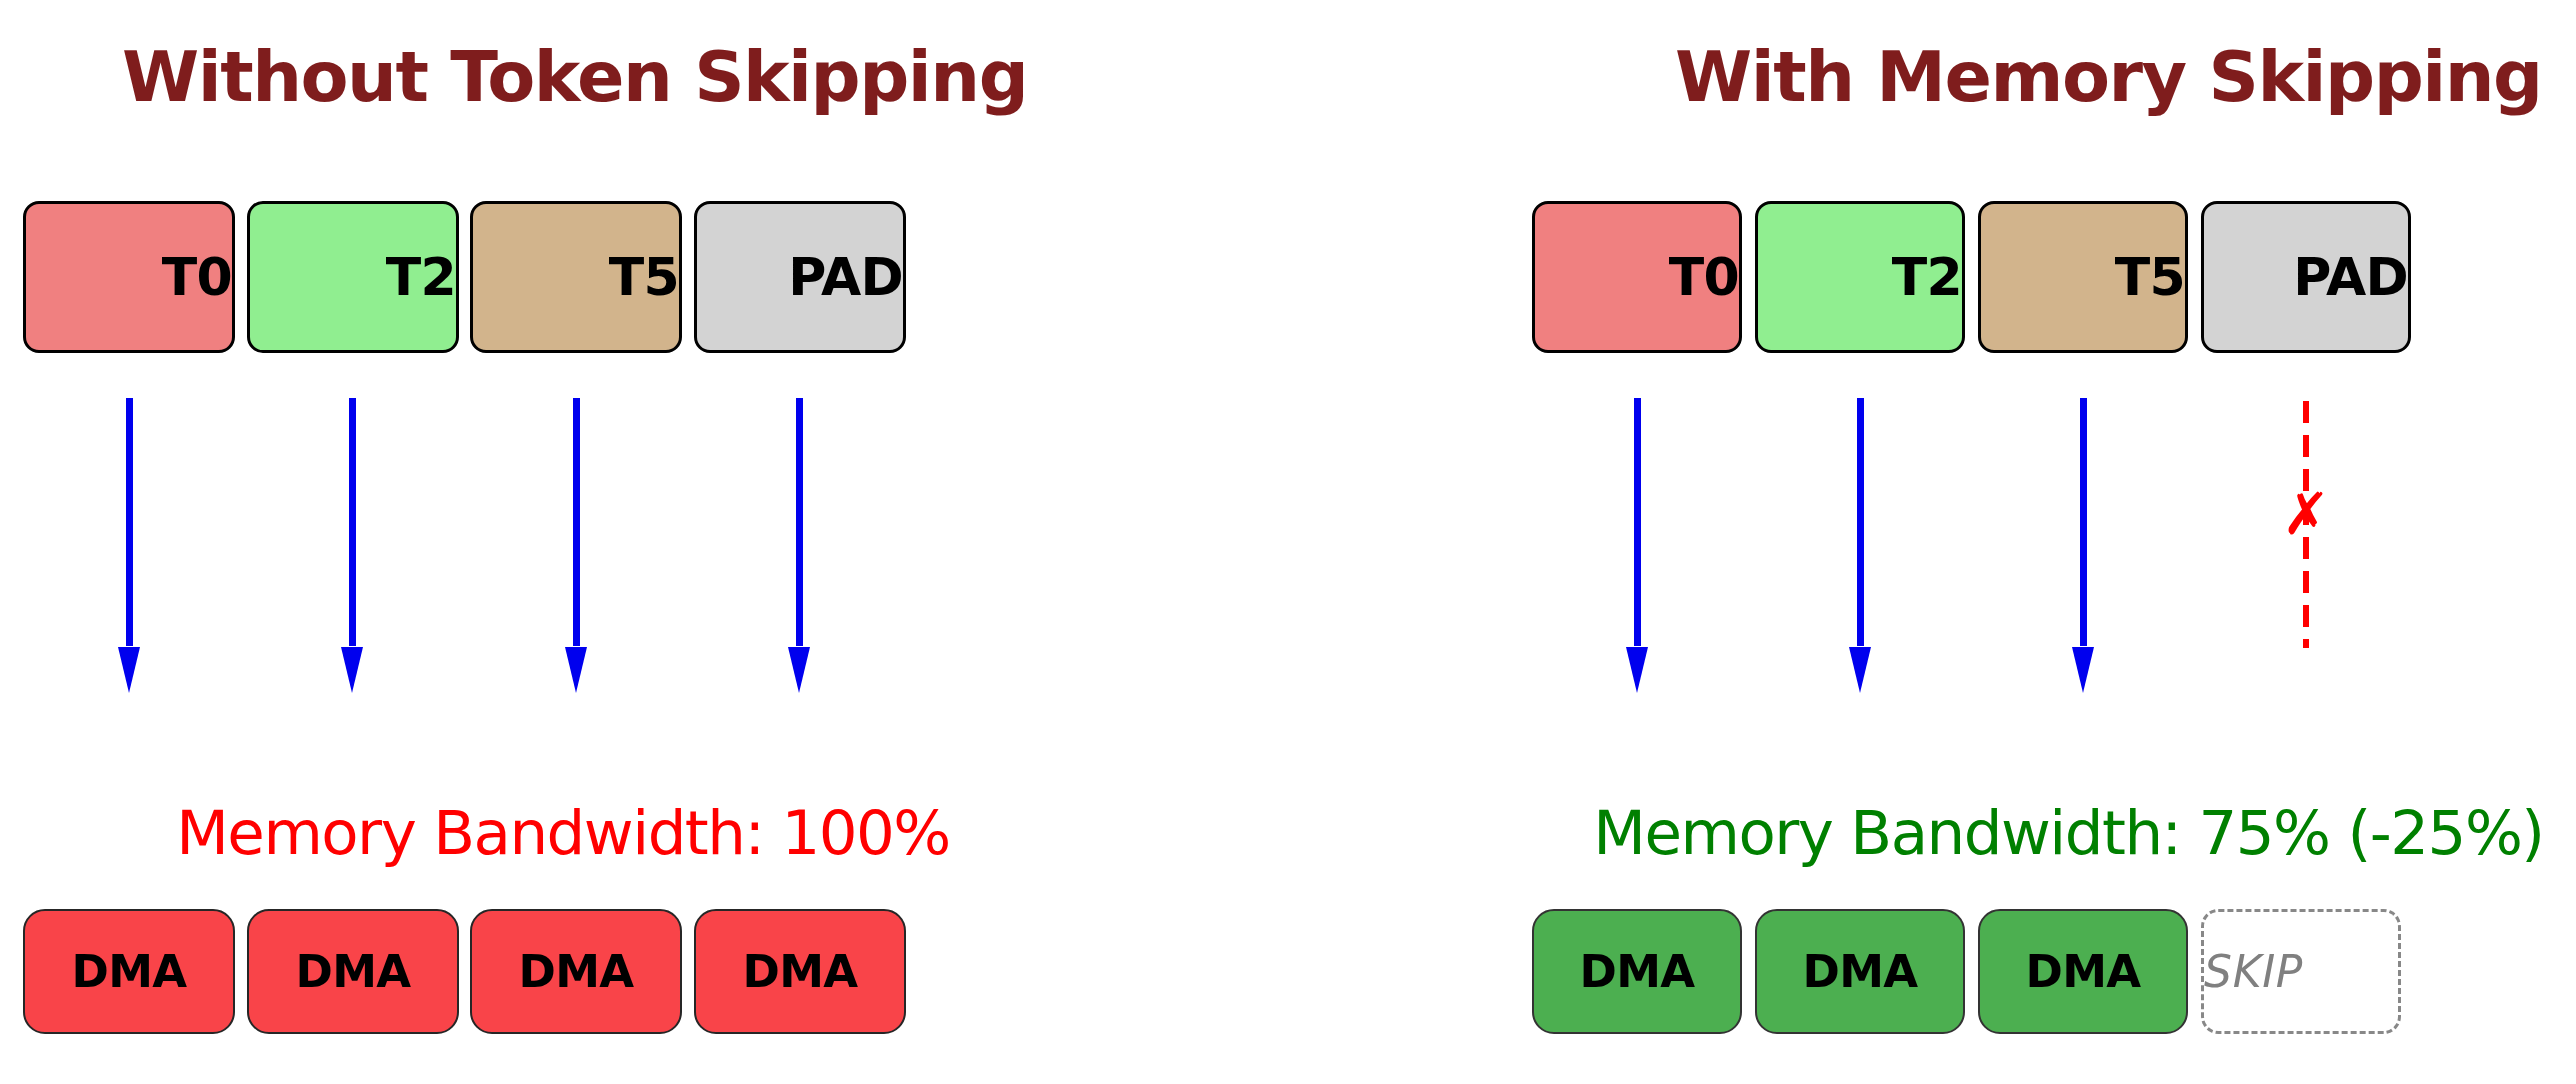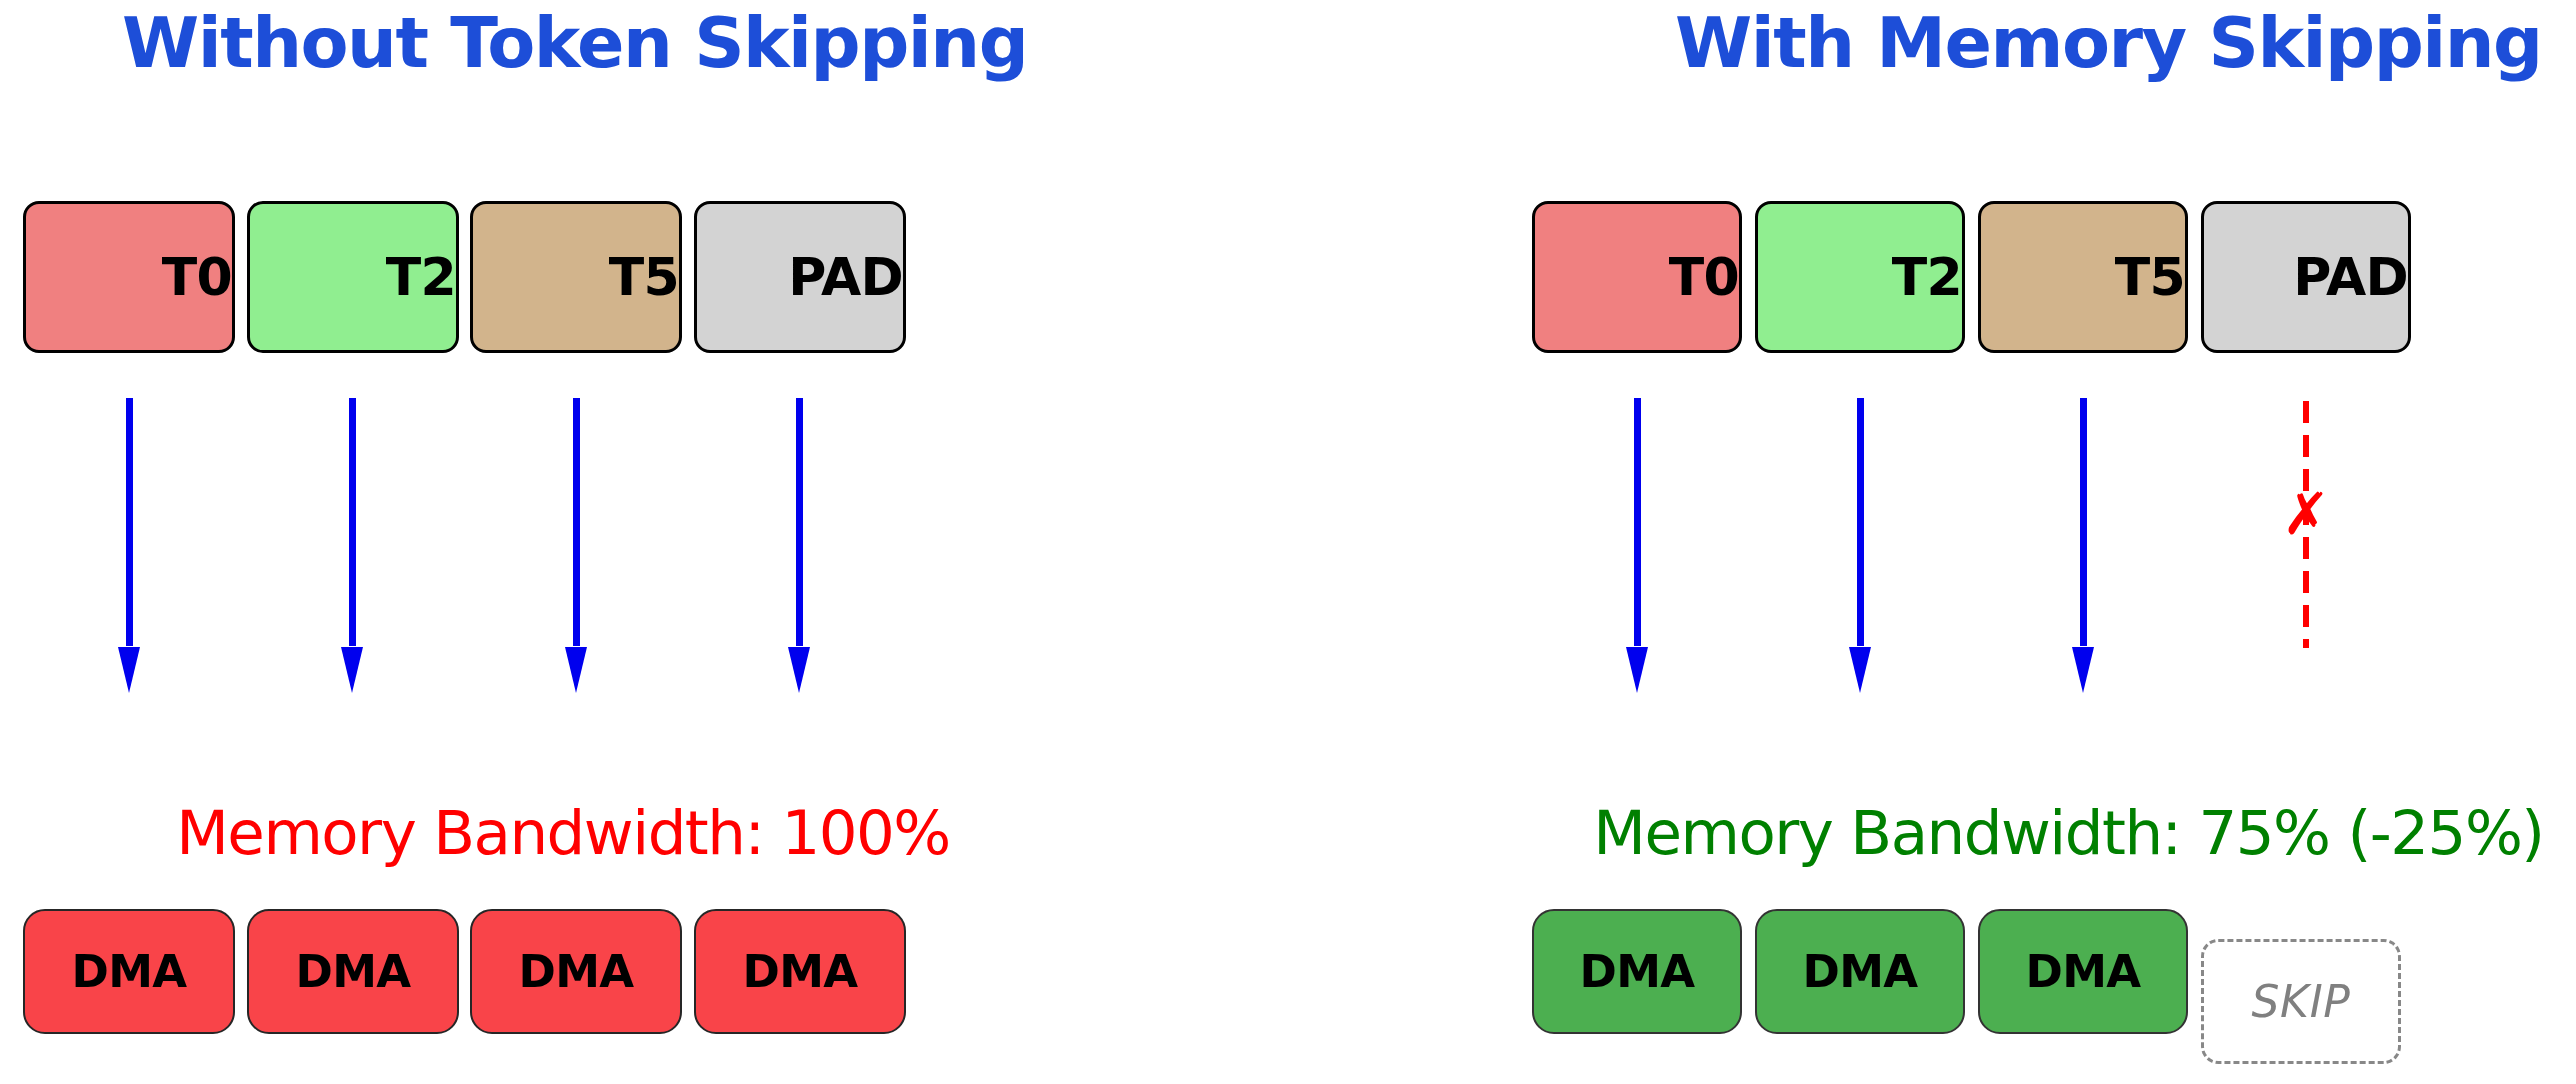--- a/index.html
+++ b/index.html
@@ -1,22 +1,22 @@
 <!DOCTYPE html>
 <html style="font-size:11.6px"><head>
 <meta charset="utf-8">
 <style>
   html,body{margin:0;padding:0;}
   body{
     width:2576px;height:1084px;position:relative;background:#ffffff;
     font-family:"DejaVu Sans","Liberation Sans",sans-serif;overflow:hidden;
   }
   .panel-title{
-    position:absolute;top:2px;text-align:left;
-    font-size:70px;font-weight:bold;color:#1d4ed8;letter-spacing:-1.5px;white-space:nowrap;
+    position:absolute;top:36px;text-align:left;
+    font-size:70px;font-weight:bold;color:#7f1d1d;letter-spacing:-1.5px;white-space:nowrap;
   }
   .token-box{
     position:absolute;top:201px;height:152px;box-sizing:border-box;
     border:3.6px solid #000;border-radius:16px;
     display:flex;align-items:center;justify-content:flex-end;
   }
   .token-label{font-size:52px;font-weight:bold;color:#000;letter-spacing:-0.7px;}
   .arrow{position:absolute;top:398px;width:23px;height:295px;}
   .arrow .shaft{position:absolute;left:calc(50% - 3.3px);top:0;width:6.5px;height:248px;background:#0000EE;}
   .arrow .head{
@@ -36,23 +36,23 @@
     position:absolute;top:797px;text-align:center;
     font-size:61px;font-weight:normal;letter-spacing:-1.5px;white-space:nowrap;
   }
   .dma-box{
     position:absolute;top:909px;height:125px;box-sizing:border-box;
     border:2.9px solid #262626;border-radius:22px;
     display:flex;align-items:center;justify-content:center;
   }
   .dma-label{font-size:45px;font-weight:bold;color:#000;letter-spacing:-0.7px;}
   .skip-box{
-    position:absolute;top:939px;left:2201px;width:200px;height:125px;box-sizing:border-box;
+    position:absolute;top:909px;left:2201px;width:200px;height:125px;box-sizing:border-box;
     border:3.6px dashed #888888;border-radius:17.4px;background:#ffffff;
-    display:flex;align-items:center;justify-content:center;
+    display:flex;align-items:center;justify-content:flex-start;
   }
   .skip-label{font-size:44px;font-style:italic;color:#808080;letter-spacing:0.7px;}
 </style>
 </head>
 <body>
 
 <div>
 
   <div class="panel-title" style="left:122px;width:889px;">Without Token Skipping</div>
 

